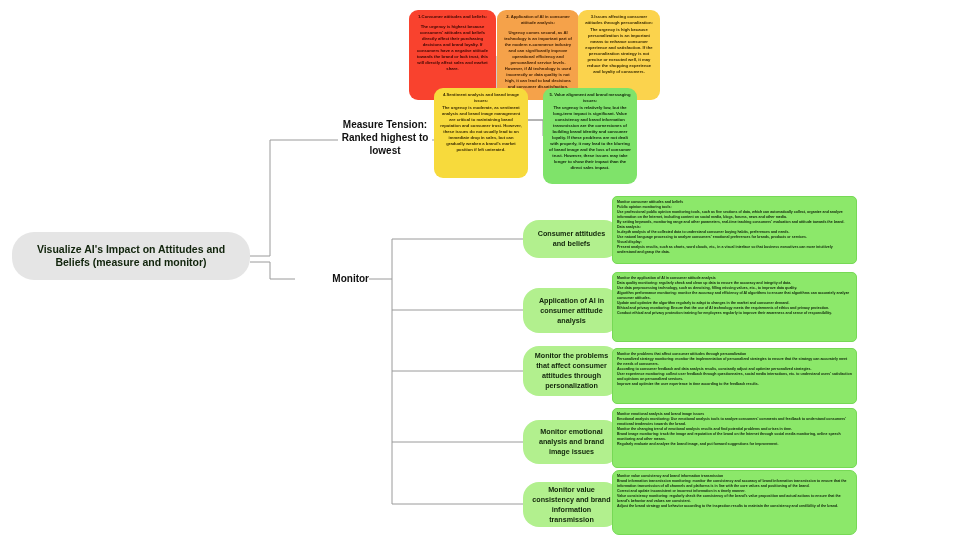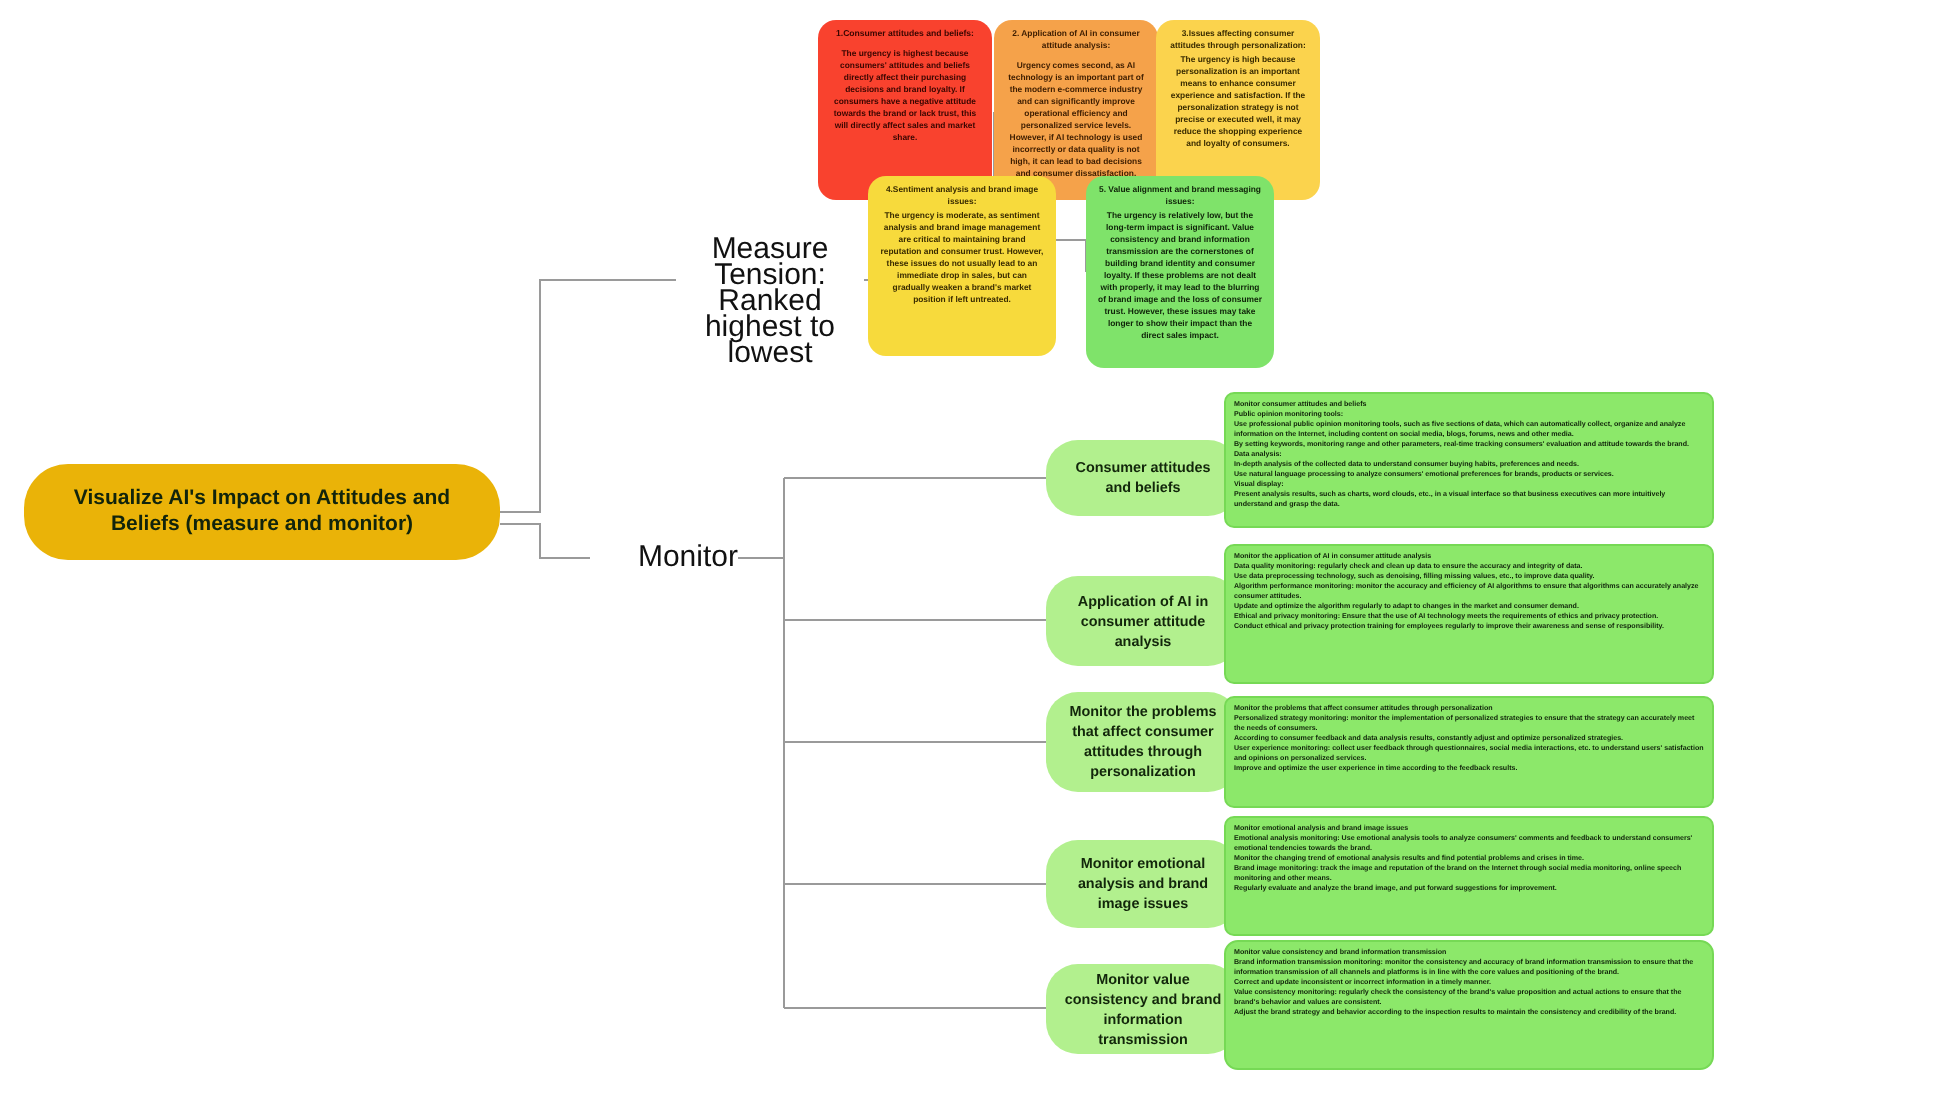--- a/index.html
+++ b/index.html
@@ -9,29 +9,29 @@
     color:#111;
   }
   #canvas{position:absolute;inset:0;}
   svg.lines{position:absolute;left:0;top:0;width:975px;height:548px;pointer-events:none;}
 
   .node{position:absolute;box-sizing:border-box;}
 
   
   .root{
     left:12px;top:232px;width:238px;height:48px;
-    background:#eab308;border-radius:22px;
+    background:#e5e5e5;border-radius:22px;
     display:flex;align-items:center;justify-content:center;text-align:center;
     font-weight:bold;font-size:10.5px;line-height:13px;color:#11240c;
     padding:0 10px;
   }
 
   
   .branch-label{
-    position:absolute;font-weight:normal;font-size:15px;line-height:13px;
+    position:absolute;font-weight:bold;font-size:10px;line-height:13px;
     text-align:center;color:#111;
   }
   #measure-label{left:338px;top:118px;width:94px;}
   #monitor-label{left:295px;top:272px;width:74px;text-align:right;}
 
   
   .card{
     position:absolute;box-sizing:border-box;border-radius:9px;
     padding:4px 5px 5px;text-align:center;
     font-weight:bold;font-size:4.2px;line-height:6.0px;

